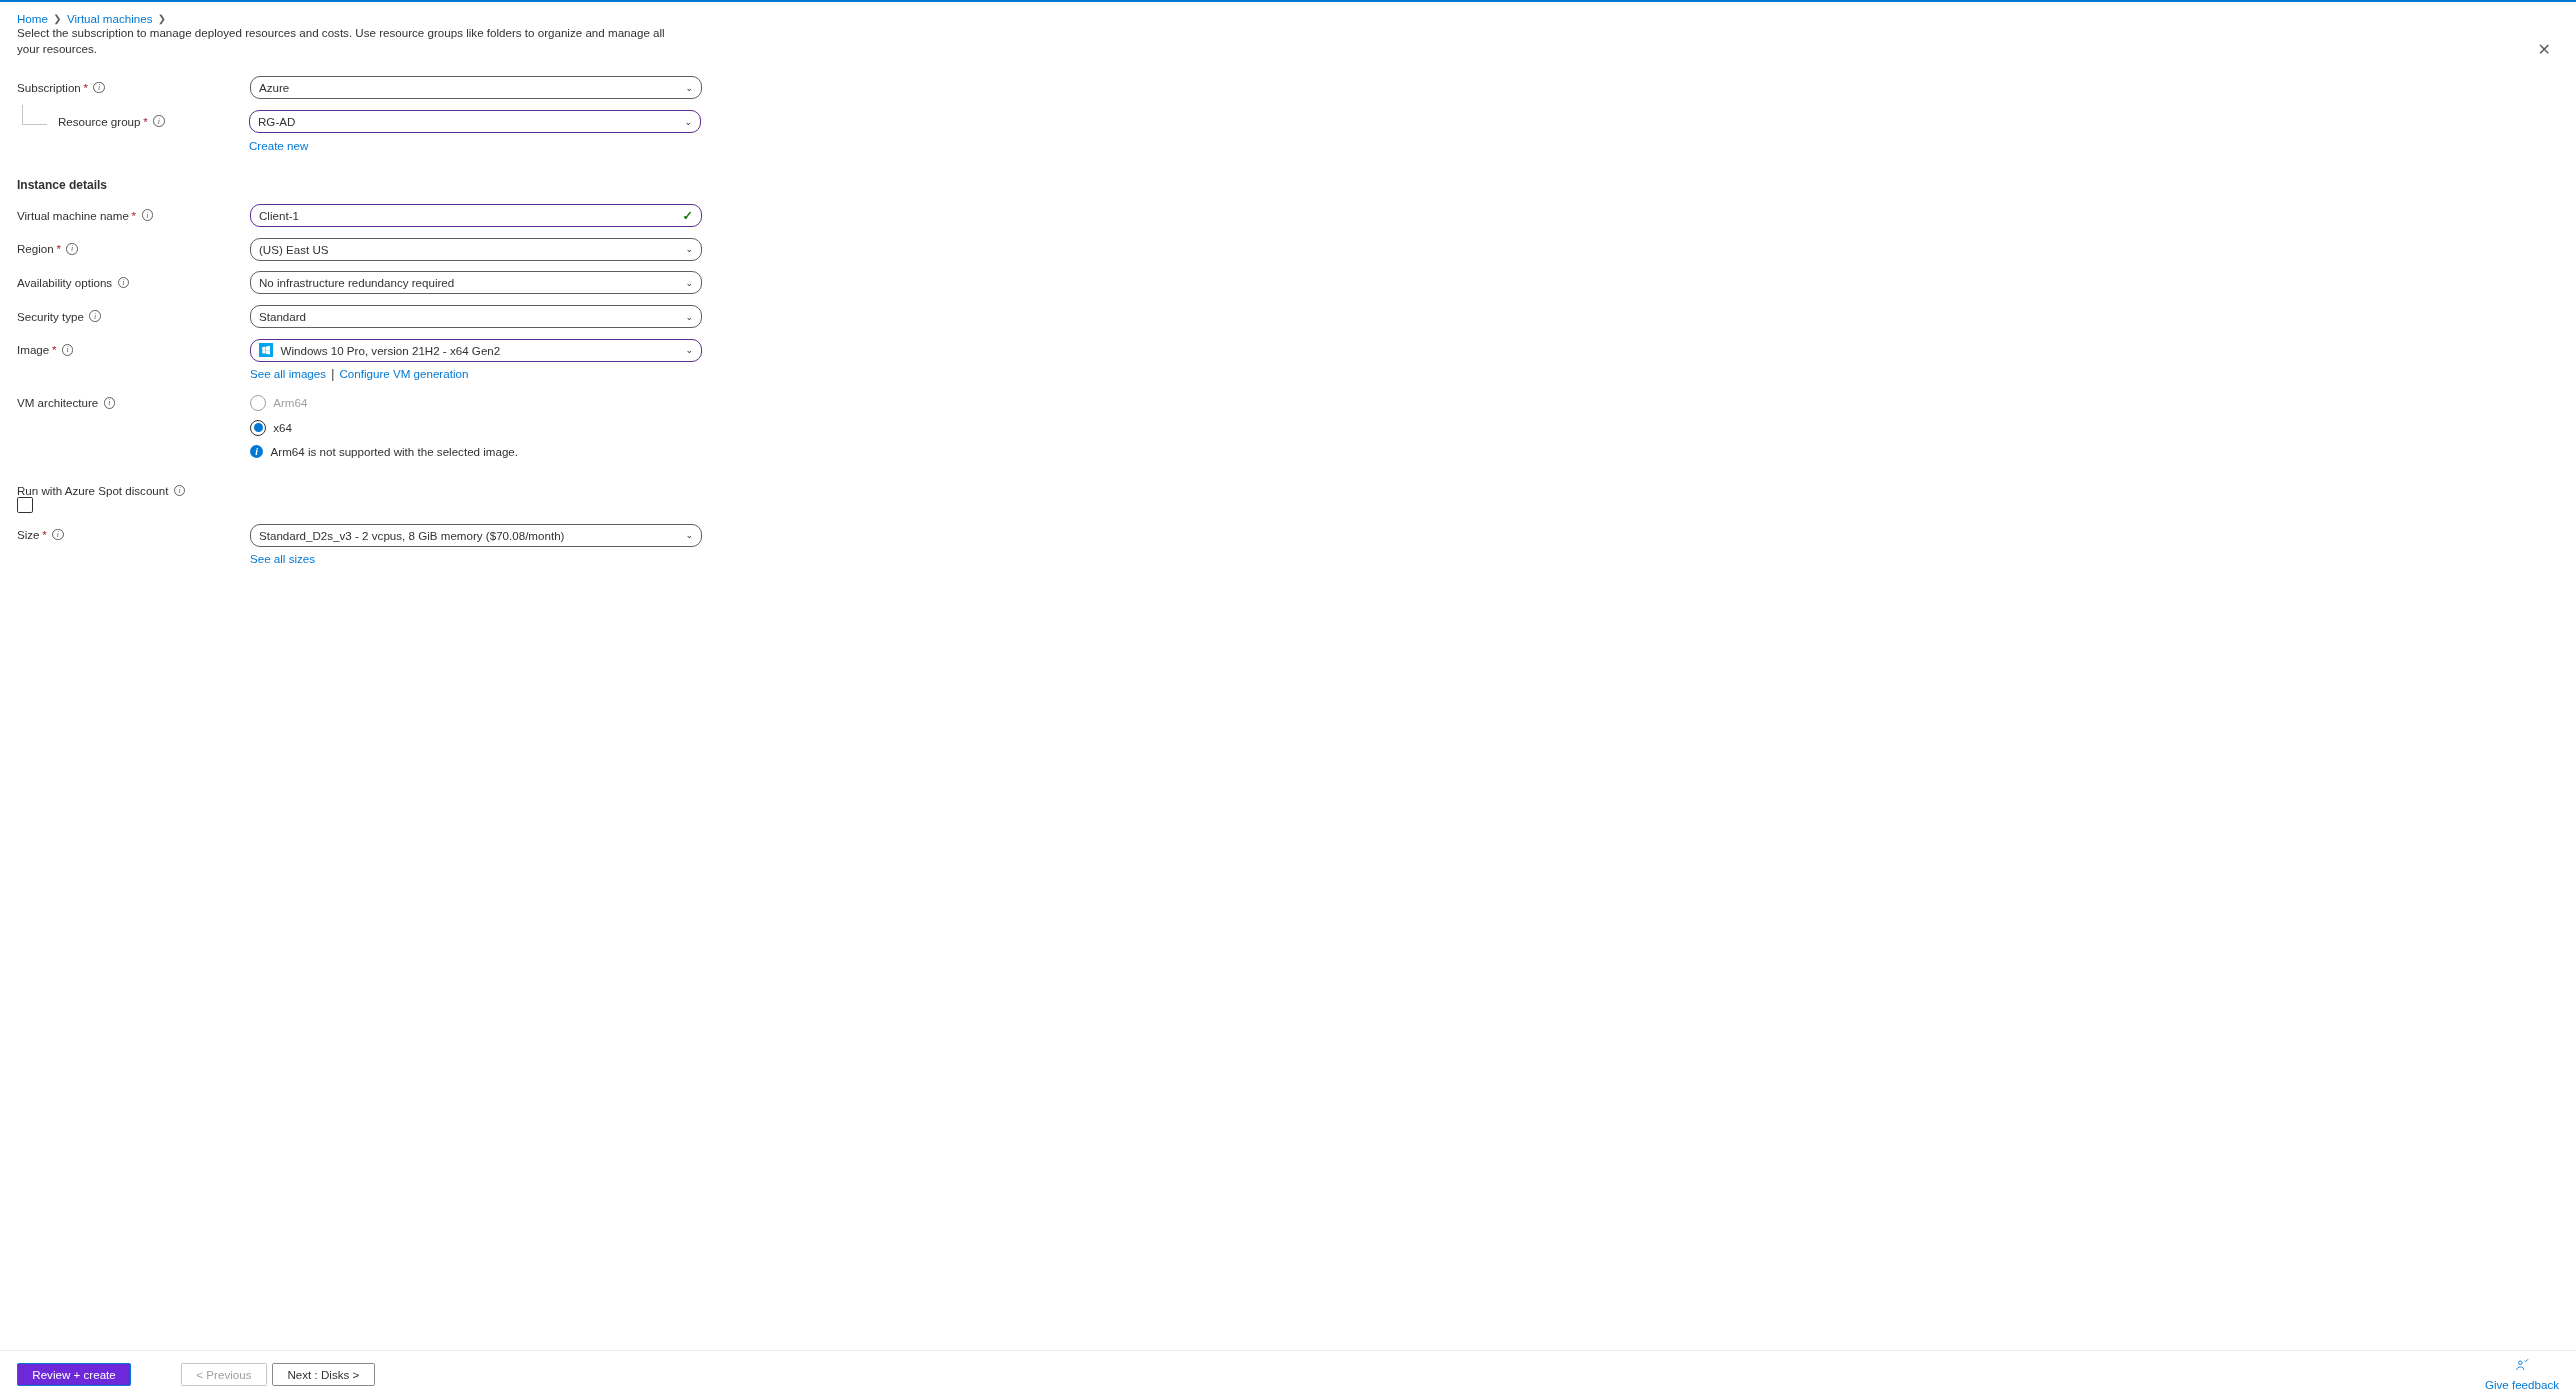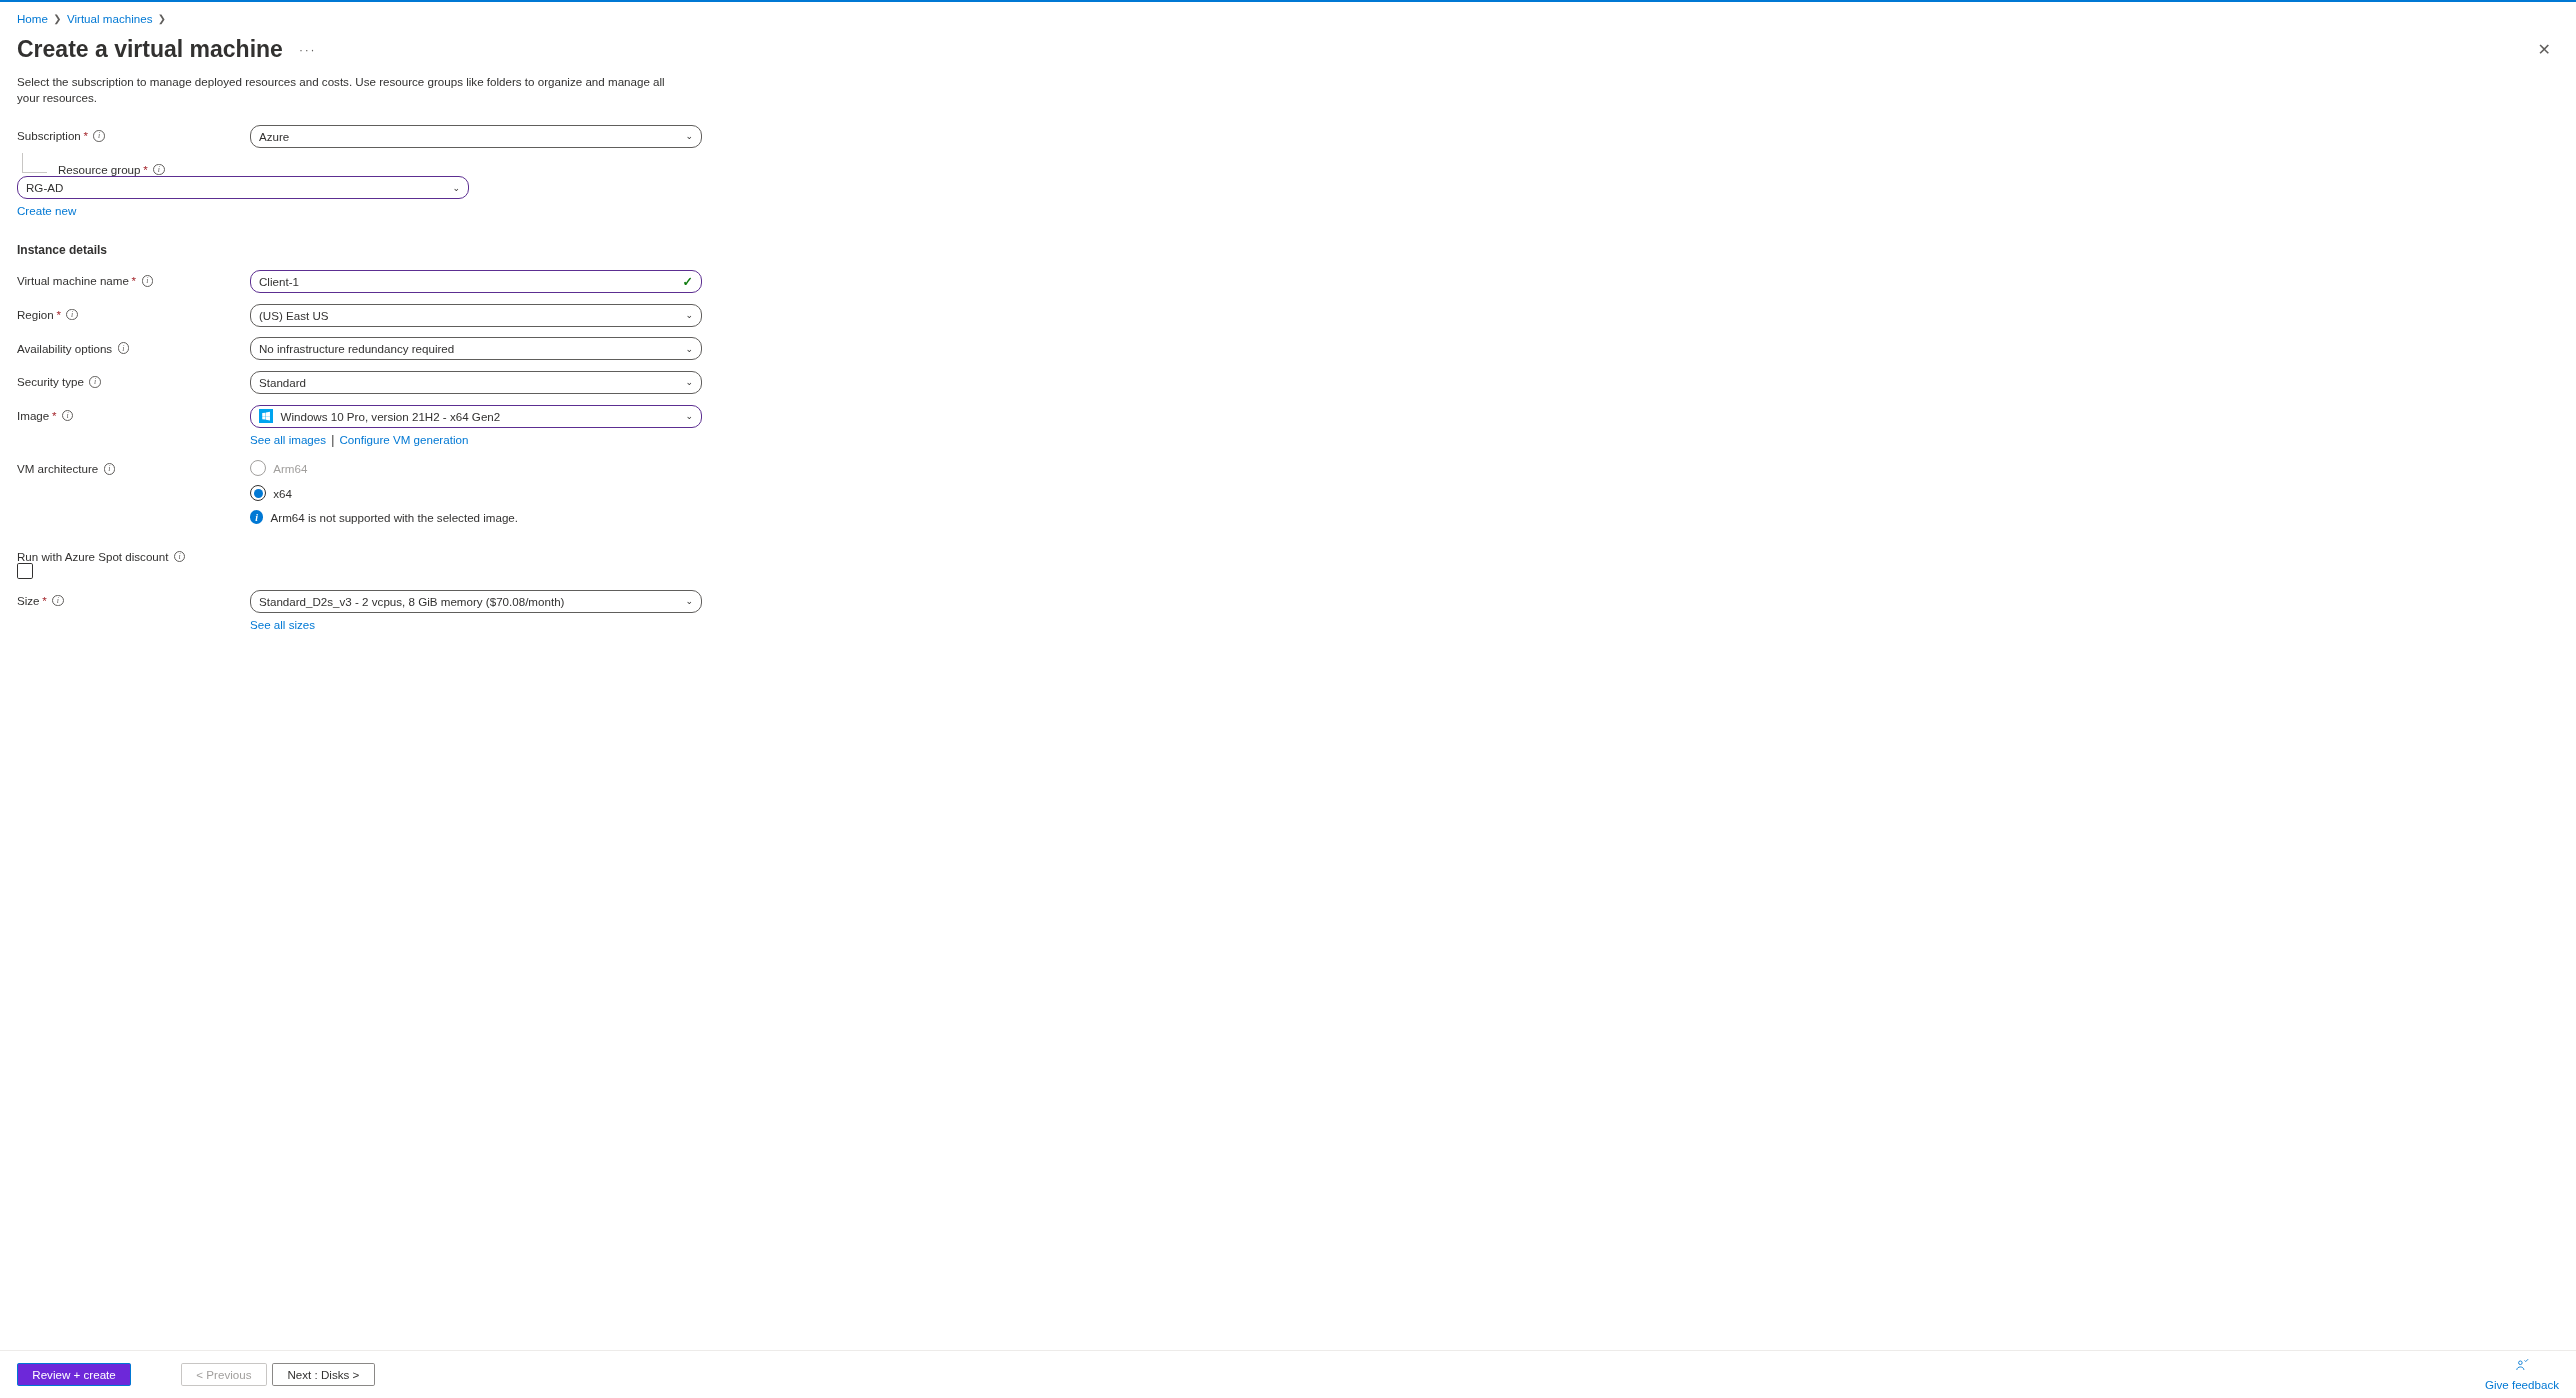--- a/index.html
+++ b/index.html
@@ -76,45 +76,41 @@
 
 <div class="page">
 
   <div class="breadcrumb">
     <a href="#">Home</a>
     <span class="chev">❯</span>
     <a href="#">Virtual machines</a>
     <span class="chev">❯</span>
   </div>
 
-  <div class="titlebar">
-    <h1>Create a virtual machine</h1>
-    <span class="dots">···</span>
-  </div>
   <div class="close-x">✕</div>
 
   <div class="scrollcontent">
 
     <p class="description">Select the subscription to manage deployed resources and costs. Use resource groups like folders to organize and manage all your resources.</p>
 
     <div class="field-row">
       <div class="field-label">
         <span>Subscription</span>
           <span class="req">*</span>
         <span class="info-icon">i</span>
       </div>
       <div class="field-control">
         <div class="dropdown">
           <span class="value">Azure</span>
           <span class="chevron-down">⌄</span>
         </div>
       </div>
     </div>
 
-    <div class="field-row" style="position:relative;flex-direction:column;">
+    <div class="field-row" style="position:relative;">
       <div class="field-label indent">
         <div class="connector"></div>
         <span>Resource group</span>
           <span class="req">*</span>
         <span class="info-icon">i</span>
       </div>
       <div class="field-control">
         <div class="dropdown focused">
           <span class="value">RG-AD</span>
           <span class="chevron-down">⌄</span>

